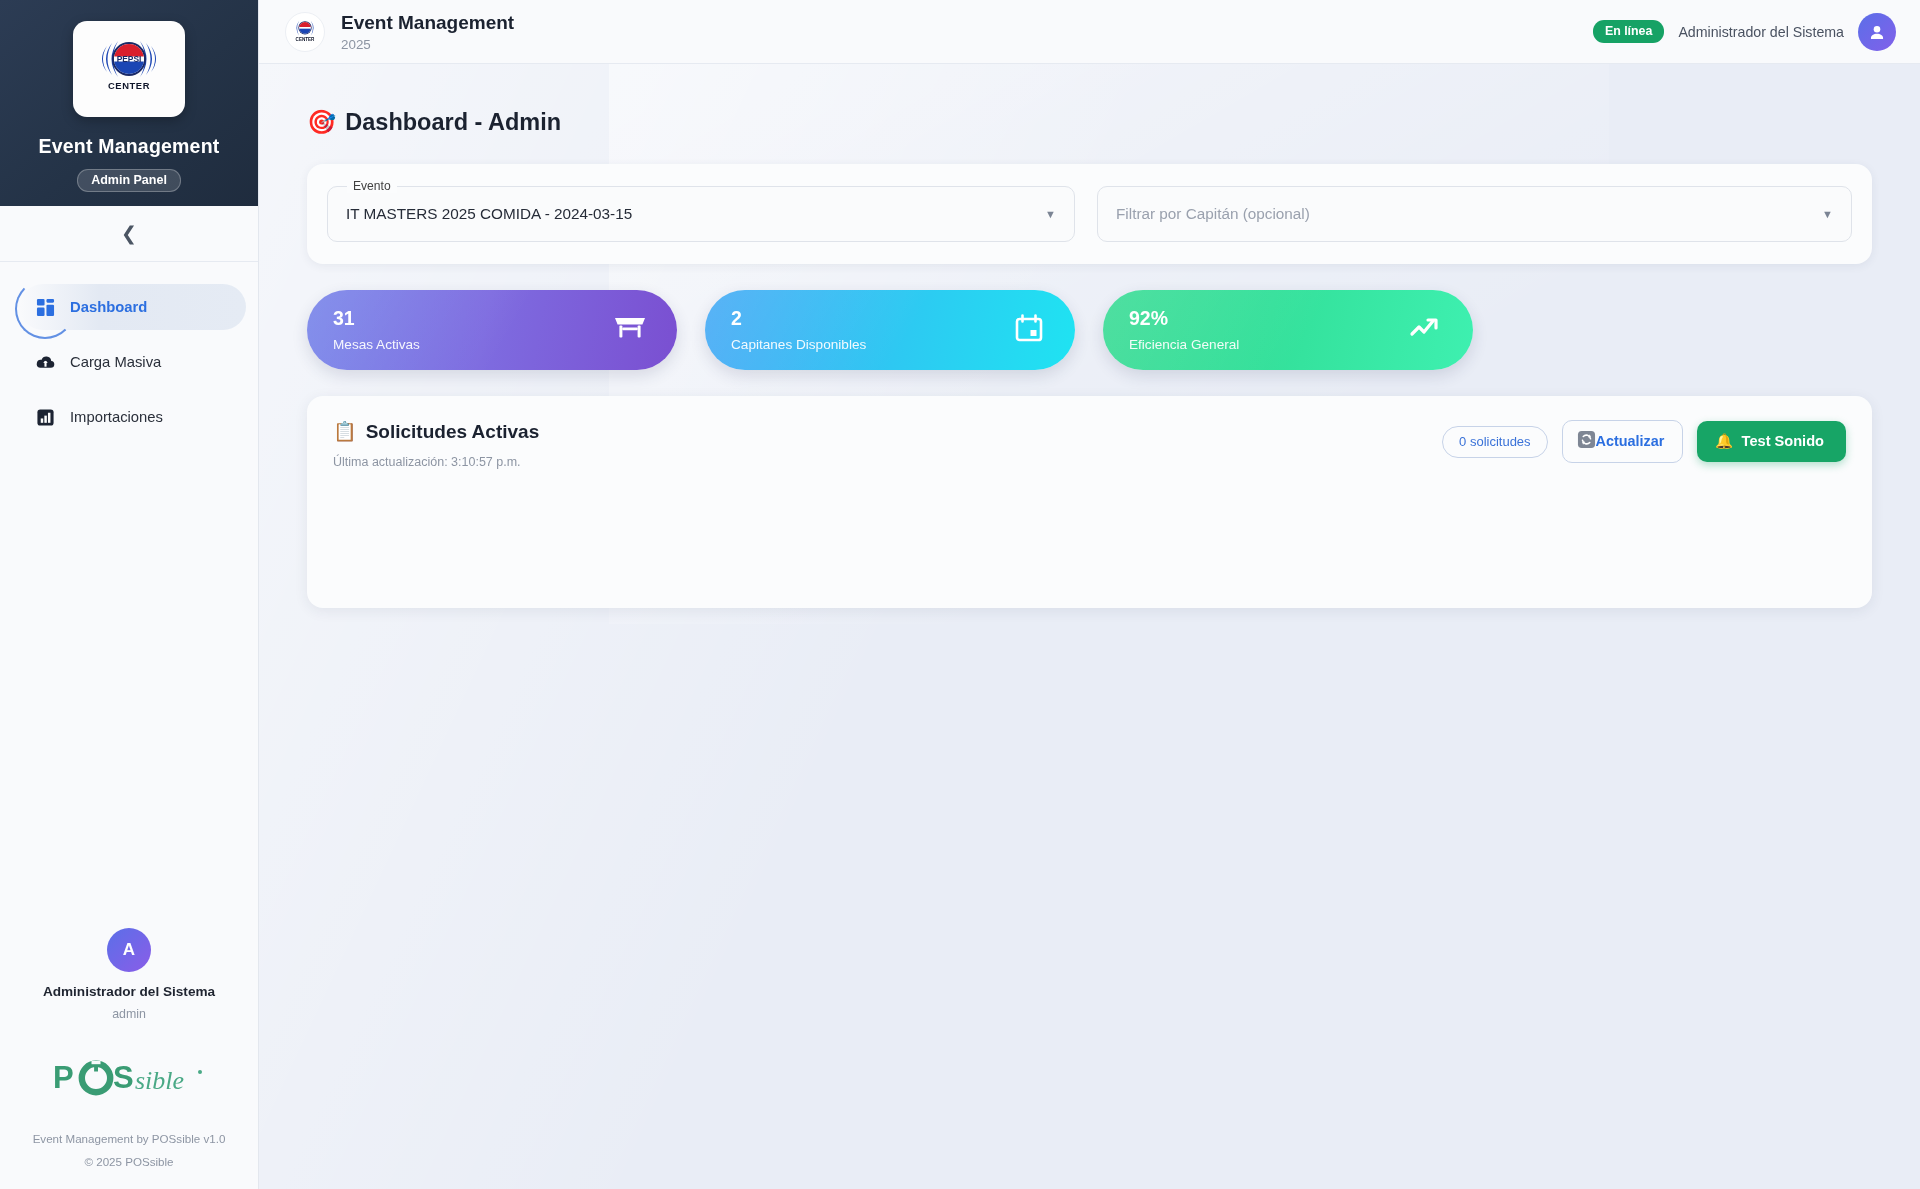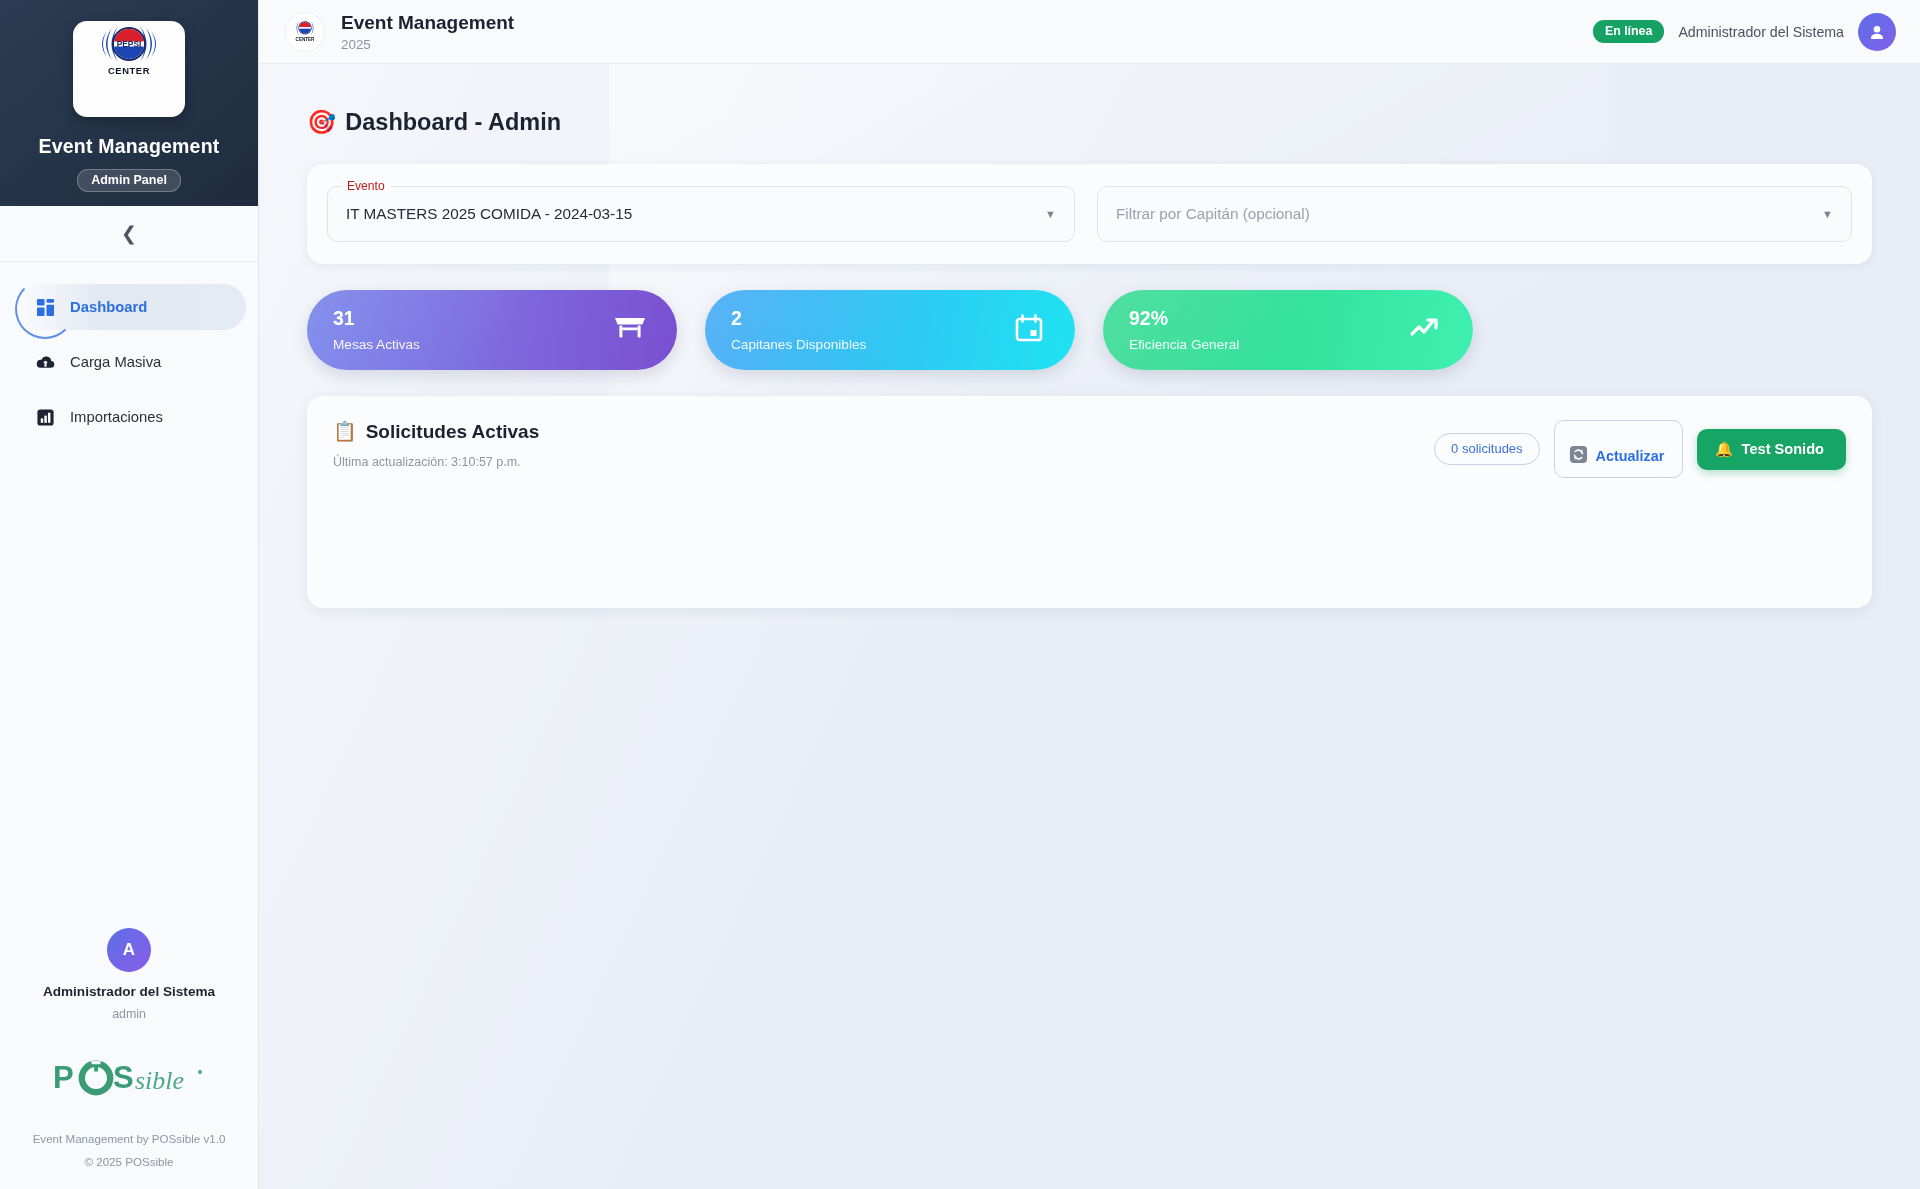--- a/index.html
+++ b/index.html
@@ -22,21 +22,21 @@
   .sb-header {
     background: linear-gradient(140deg, #2c3c54 0%, #243347 55%, #1f2c3e 100%);
     height: 206px;
     display: flex; flex-direction: column;
     align-items: center; justify-content: center;
     padding-top: 6px;
   }
   .logo-tile {
     width: 112px; height: 96px; border-radius: 14px;
     background: #fdfdfd;
-    display: flex; justify-content: center;
+    display: flex; align-items: center; justify-content: center;
     box-shadow: 0 4px 12px rgba(0,0,0,.25);
   }
   .sb-title {
     margin-top: 18px;
     color: #ffffff; font-size: 19.5px; font-weight: bold;
     letter-spacing: .2px;
   }
   .sb-chip {
     margin-top: 11px;
     background: rgba(255,255,255,.14);
@@ -152,23 +152,23 @@
     position: relative;
     height: 56px; border-radius: 10px;
     background: #fafbfc;
     border: 1px solid #dfe3ea;
     display: flex; align-items: center;
     padding: 0 18px;
   }
   .sel.ev { width: 748px; }
   .sel.cap { flex: 1; }
   .sel-legend {
-    position: absolute; top: -8px; left: 13px;
+    position: absolute; top: -8px; left: 19px;
     background: #fbfcfd; padding: 0 6px;
-    font-size: 12.1px; color: #b91c1c;
+    font-size: 12.1px; color: #404040;
   }
   .sel-value { font-size: 15.3px; color: #262c38; }
   .sel-placeholder { font-size: 15.3px; color: #9aa1ae; }
   .caret { margin-left: auto; color: #7b8494; font-size: 11px; }
 
   .stats { display: flex; gap: 28px; margin-top: 26px; position: relative; z-index: 2; }
   .stat {
     width: 370px; height: 80px; border-radius: 40px;
     display: flex; align-items: center;
     padding: 0 30px 0 26px;
@@ -205,22 +205,22 @@
   .panel-actions { margin-left: auto; display: flex; align-items: center; gap: 14px; }
   .chip-out {
     border: 1px solid #c7d3e8; border-radius: 17px;
     color: #3a72d8; font-size: 13px;
     padding: 7px 16px 8px; background: #fbfcfd;
     cursor: pointer;
   }
   .btn-out {
     border: 1px solid #c7d3e8; border-radius: 10px;
     color: #2c6fe0; font-size: 14.4px; font-weight: bold;
-    padding: 24px 18px 10px 14px; background: #fbfcfd;
-    display: flex; align-items: center; gap: 8px;
+    padding: 9px 18px 10px 14px; background: #fbfcfd;
+    display: flex; align-items: center; 
     cursor: pointer;
   }
   .btn-green {
     background: #17a566; border: none; border-radius: 10px;
     color: #fff; font-size: 14.6px; font-weight: bold;
     padding: 11px 22px 12px 18px;
     display: flex; align-items: center; gap: 8px;
     box-shadow: 0 3px 9px rgba(23,165,102,.33);
     cursor: pointer;
   }

